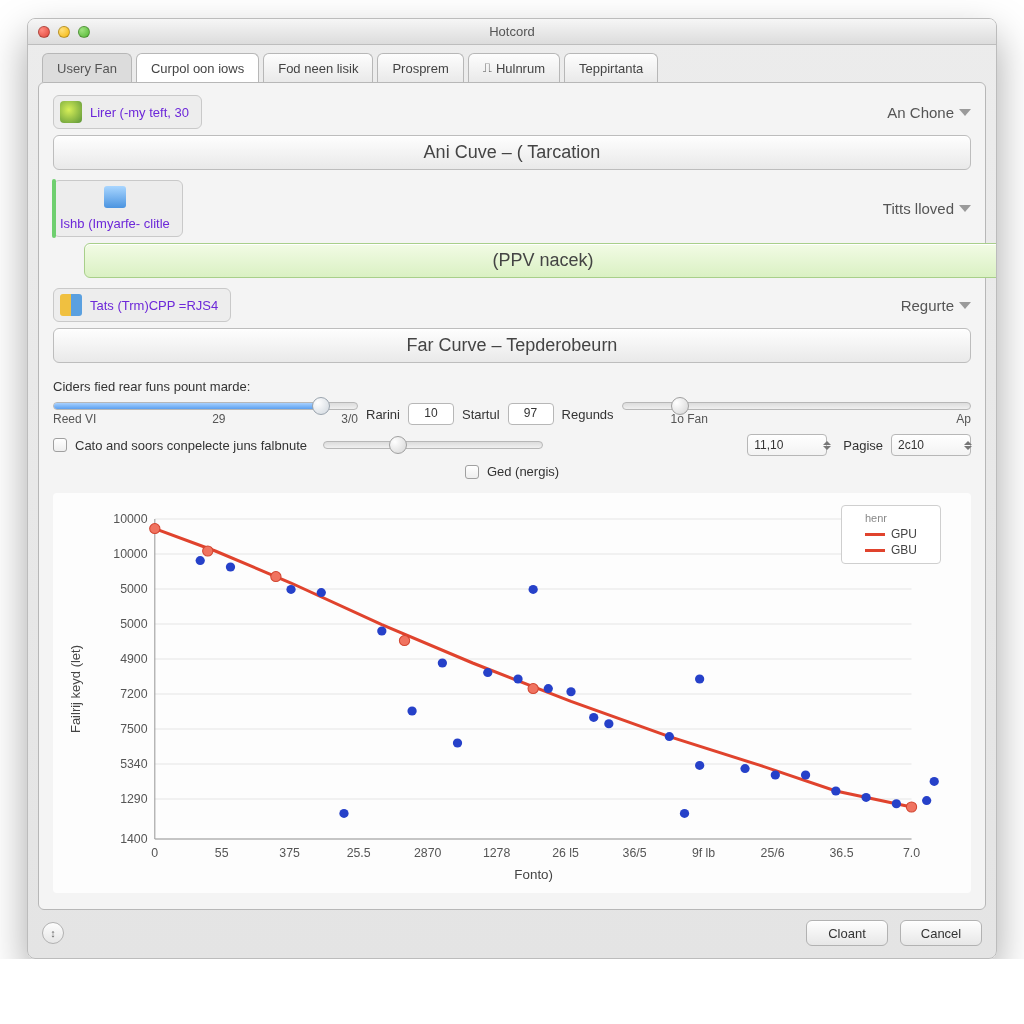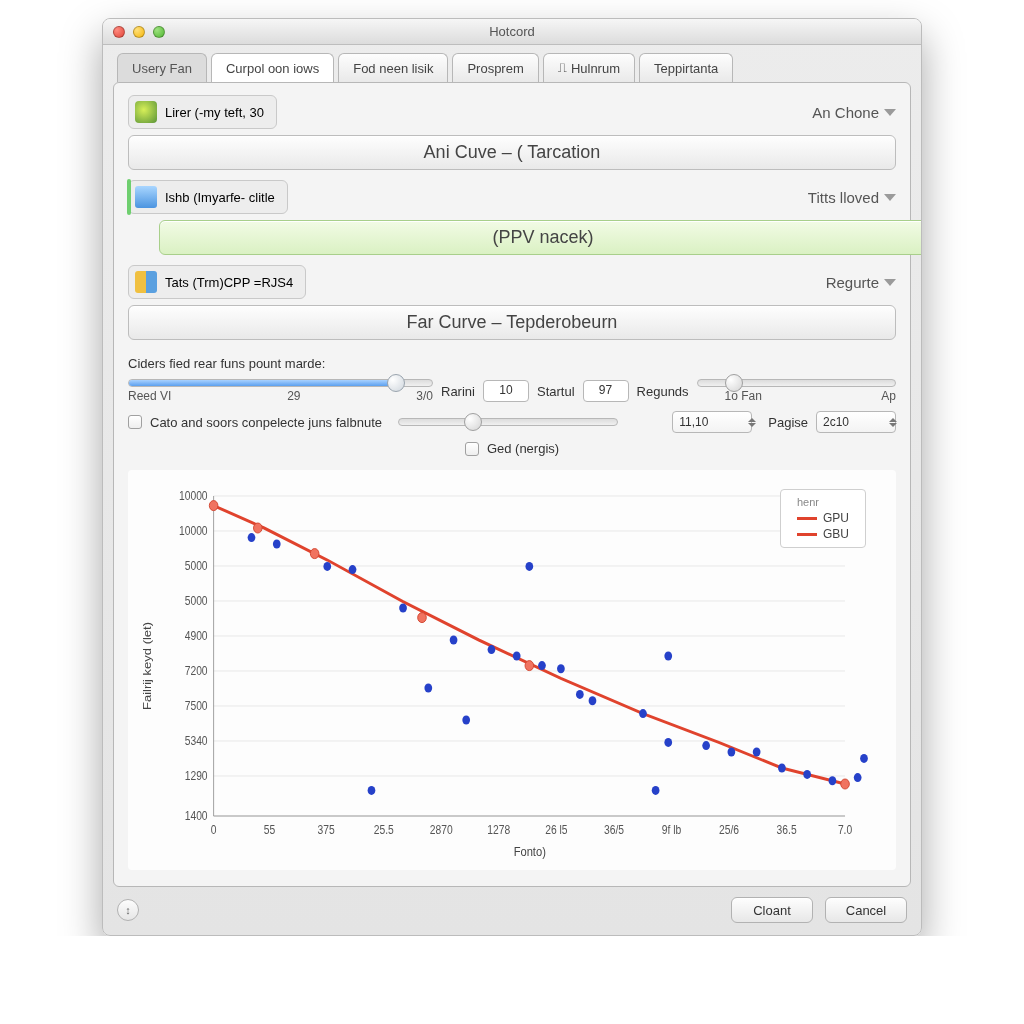--- a/index.html
+++ b/index.html
@@ -6,21 +6,21 @@
   body {
     font-family: "Lucida Grande", Helvetica, Arial, sans-serif;
     font-size: 13px;
     color: #333;
     background: #fff;
     display: flex;
     justify-content: center;
     padding-top: 18px;
   }
   .window {
-    width: 820px;
+    width: 970px;
     background: linear-gradient(#ececec,#e4e4e4);
     border: 1px solid #bcbcbc;
     border-radius: 8px;
     box-shadow: 0 18px 40px rgba(0,0,0,0.35);
     overflow: hidden;
     padding-bottom: 12px;
   }
   .titlebar {
     height: 26px;
     background: linear-gradient(#f6f6f6,#dcdcdc);
@@ -94,23 +94,23 @@
     margin-bottom: 6px;
   }
   .section-chip {
     display: inline-flex;
     align-items: center;
     gap: 8px;
     background: #ededed;
     border: 1px solid #c9c9c9;
     border-radius: 6px;
     padding: 5px 12px 5px 6px;
-    color: #000000;
-  }
-  .section-chip.green { position: relative; }
+    color: #6d28d9;
+  }
+  .section-chip.green { position: relative; flex-direction: column; }
   .section-chip.green::before {
     content: "";
     position: absolute;
     left: -2px;
     top: -2px;
     bottom: -2px;
     width: 4px;
     border-radius: 3px;
     background: #6fcf6f;
   }
@@ -244,26 +244,26 @@
     margin-top: 14px;
     background: #fdfdfd;
     border-radius: 4px;
     padding: 6px 8px 4px 4px;
     height: 400px;
     position: relative;
   }
   .chart-area svg { width: 100%; height: 100%; }
   .legend {
     position: absolute;
-    top: 19px;
+    top: 12px;
     right: 30px;
     background: #fff;
     border: 1px solid #cfcfcf;
     border-radius: 4px;
-    padding: 6px 16px;
+    padding: 6px 23px;
     font-size: 12px;
     color: #444;
   }
   .legend .hdr { color: #888; font-size: 11px; margin-bottom: 3px; }
   .legend .row { display: flex; align-items: center; gap: 6px; margin-top: 2px; }
   .legend .swatch { width: 20px; height: 3px; background: #e0432d; }
 
   .footer {
     display: flex;
     justify-content: space-between;

